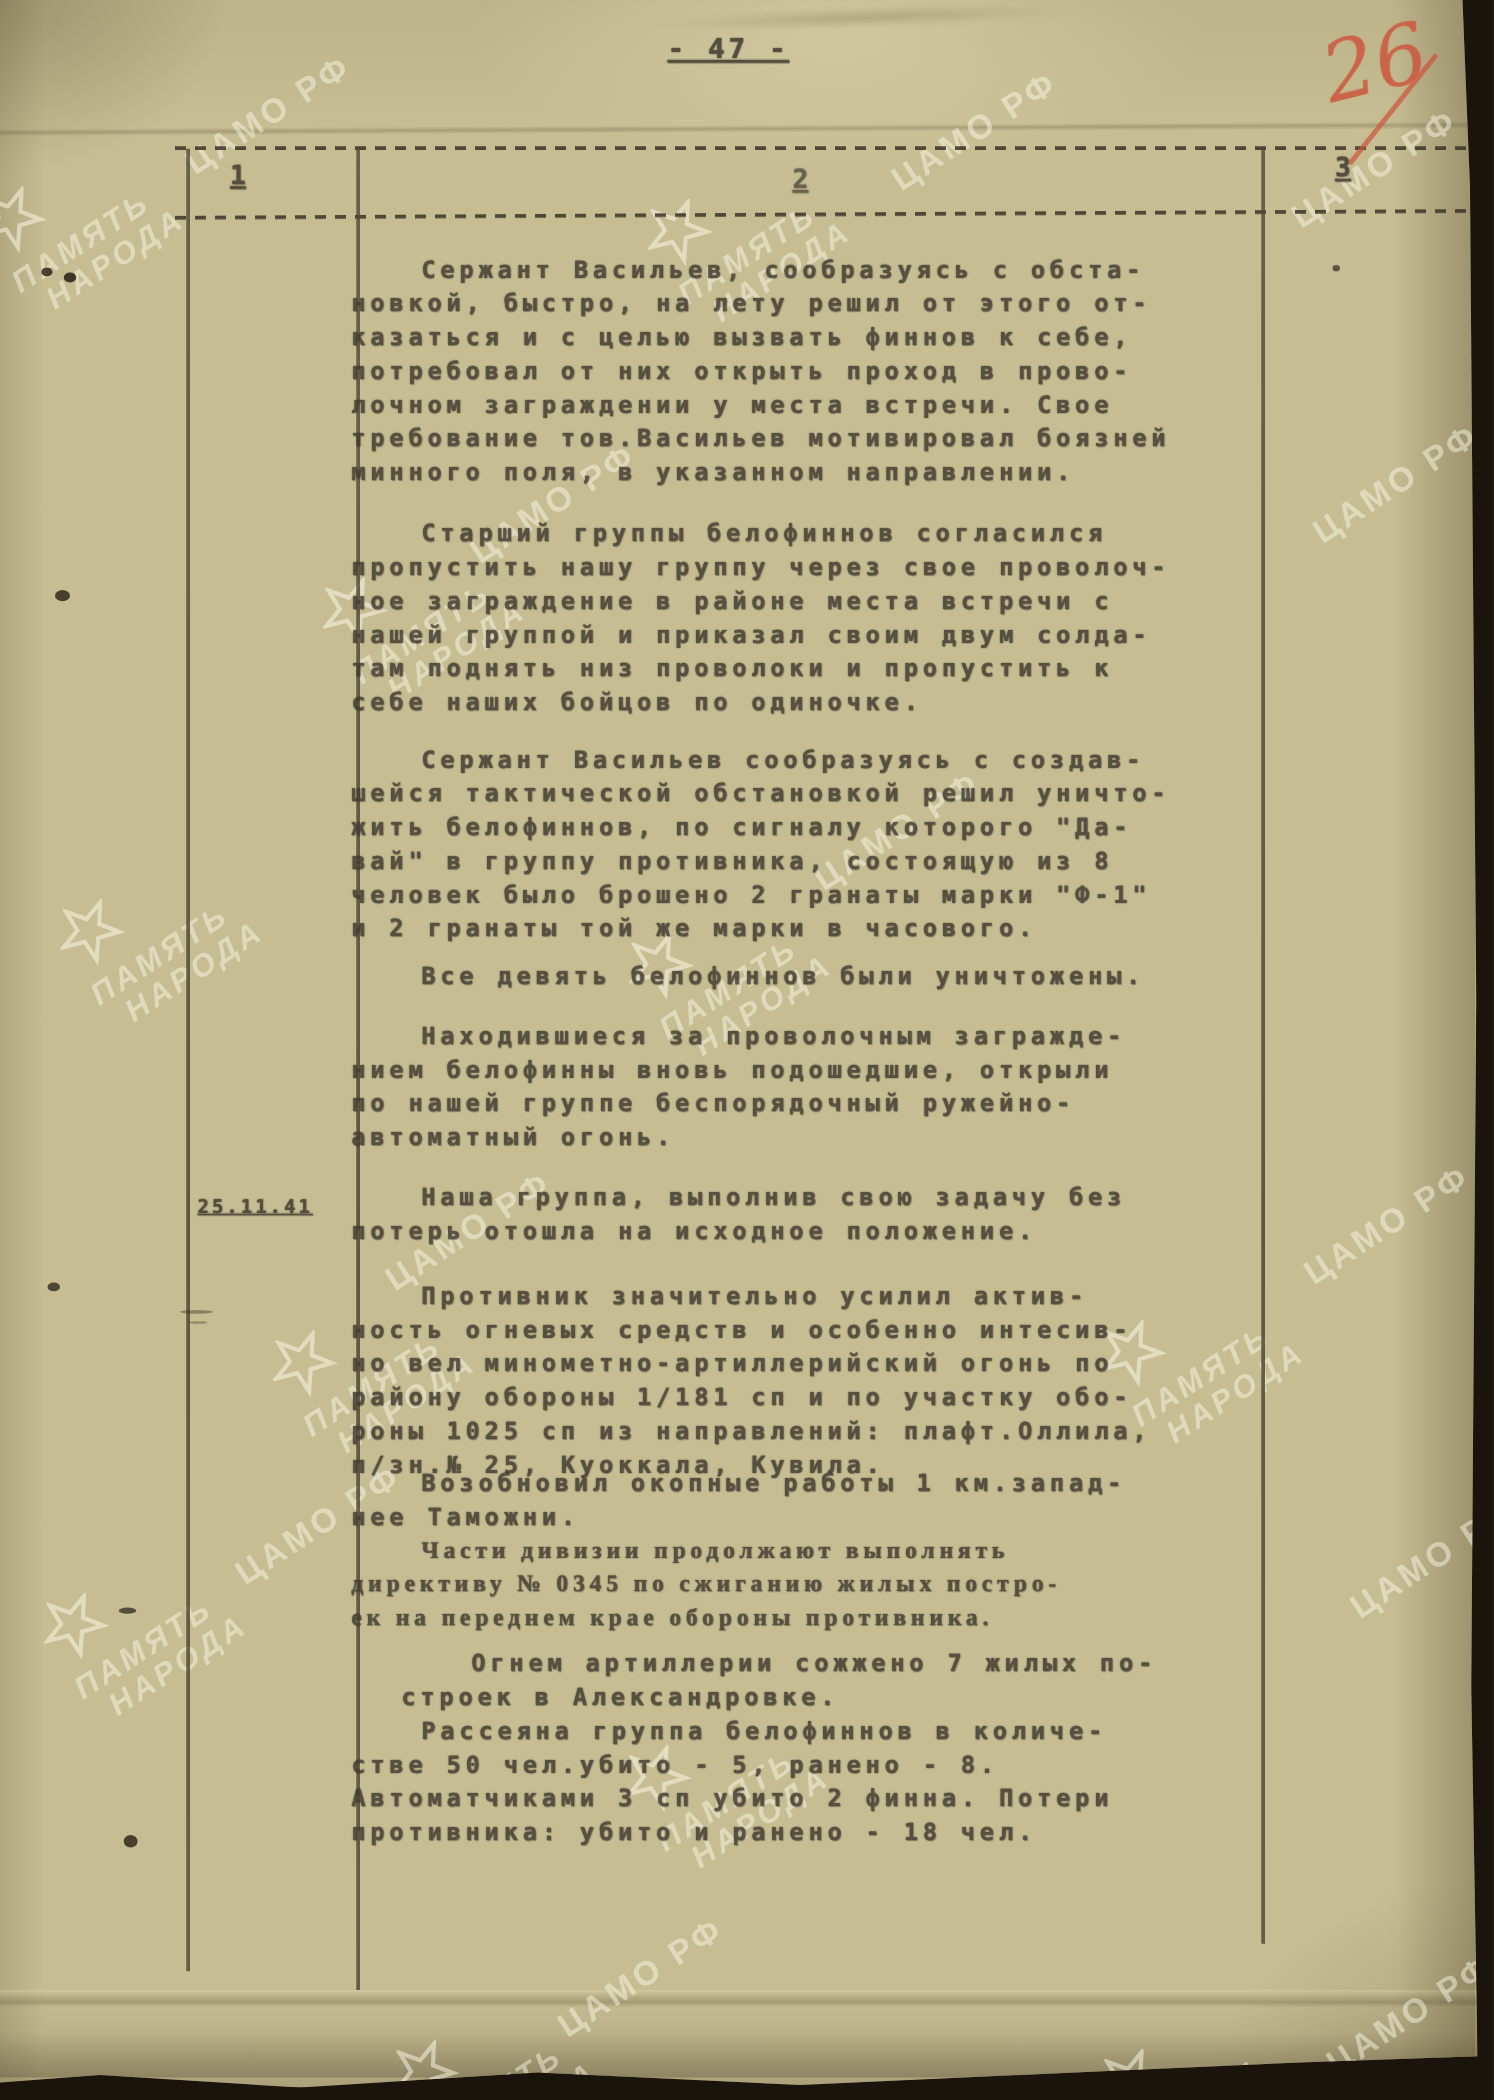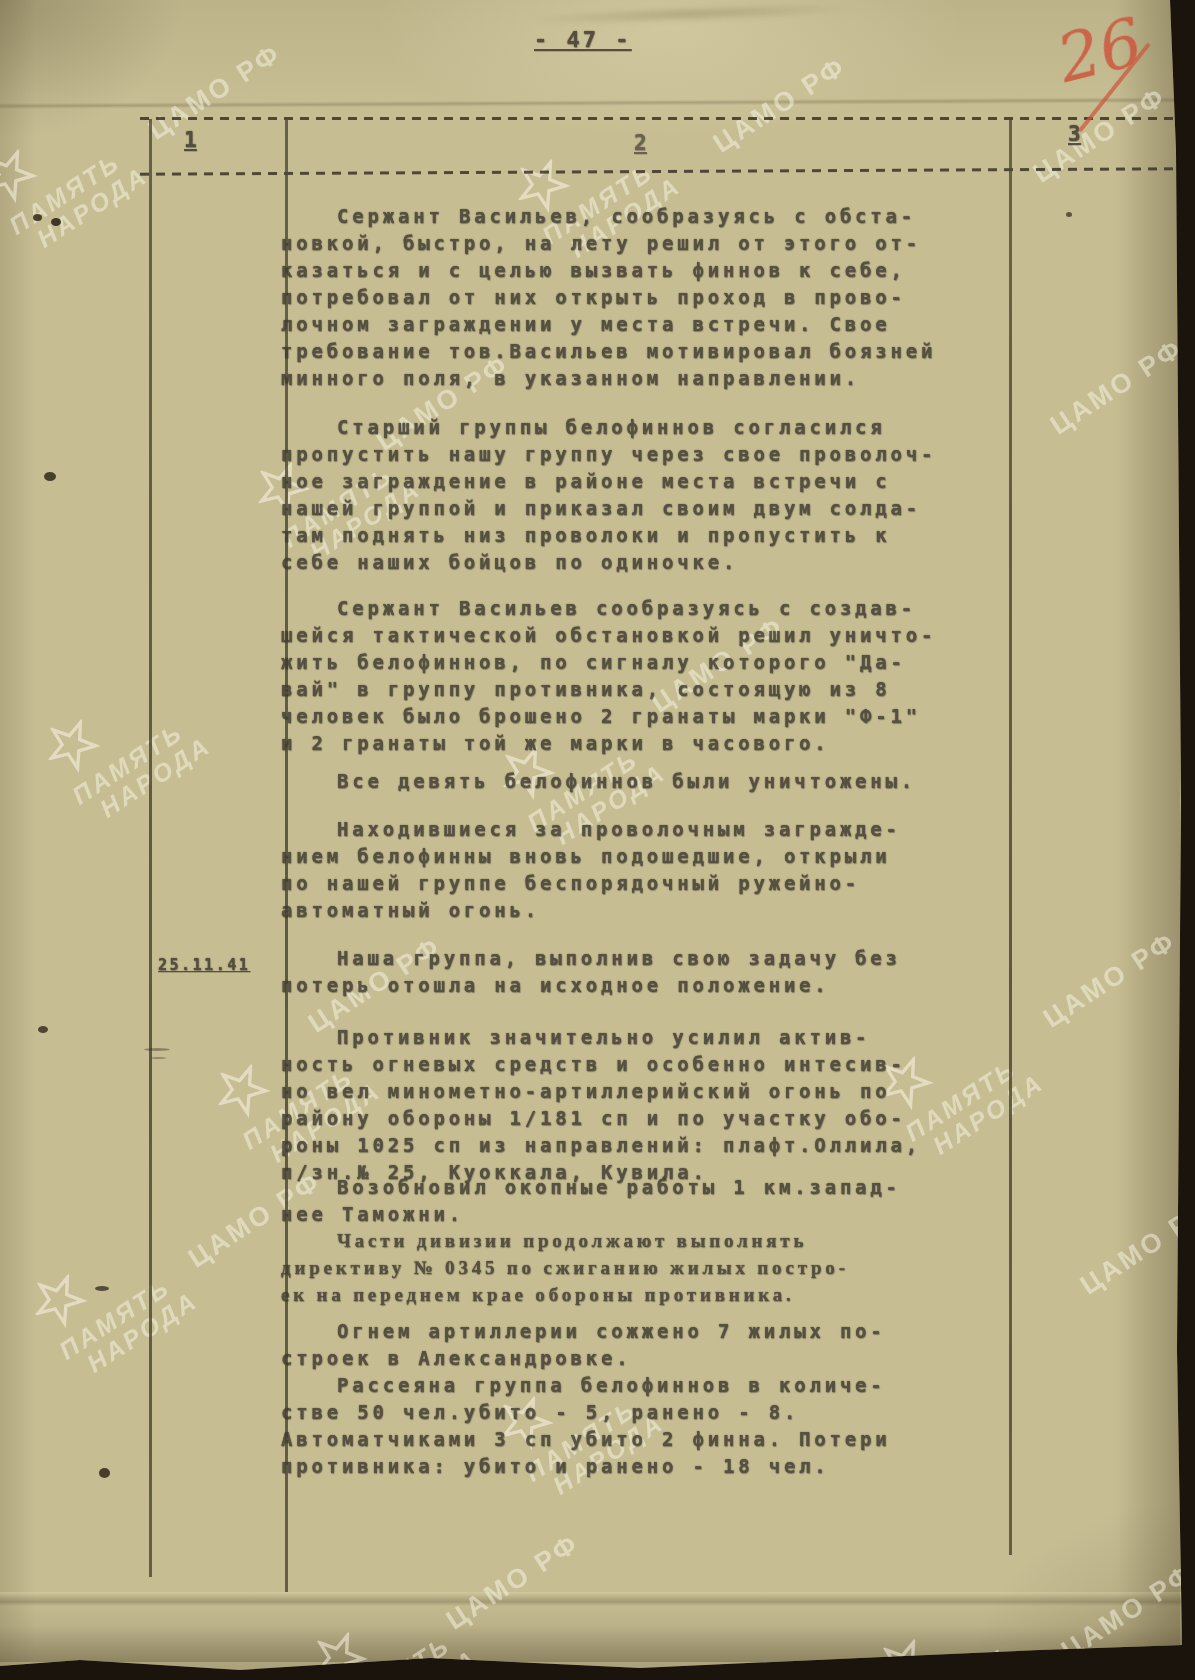--- a/index.html
+++ b/index.html
@@ -187,21 +187,21 @@
         </div>
         <div class="para" style="top: 1176px;">
           <div class="line indent">Возобновил окопные работы 1 км.запад-</div>
           <div class="line">нее Таможни.</div>
         </div>
         <div class="para" style="top: 1230px; font-family: Liberation Serif, serif;">
           <div class="line indent">Части дивизии продолжают выполнять</div>
           <div class="line">директиву № 0345 по сжиганию жилых постро-</div>
           <div class="line">ек на переднем крае обороны противника.</div>
         </div>
-        <div class="para" style="top: 1320px;">
+        <div class="para" style="top: 1320px; margin-left: 40px;">
           <div class="line indent">Огнем артиллерии сожжено 7 жилых по-</div>
           <div class="line">строек в Александровке.</div>
         </div>
         <div class="para" style="top: 1374px;">
           <div class="line indent">Рассеяна группа белофиннов в количе-</div>
           <div class="line">стве 50 чел.убито - 5, ранено - 8.</div>
           <div class="line">Автоматчиками 3 сп убито 2 финна. Потери</div>
           <div class="line">противника: убито и ранено - 18 чел.</div>
         </div>
       </div>

